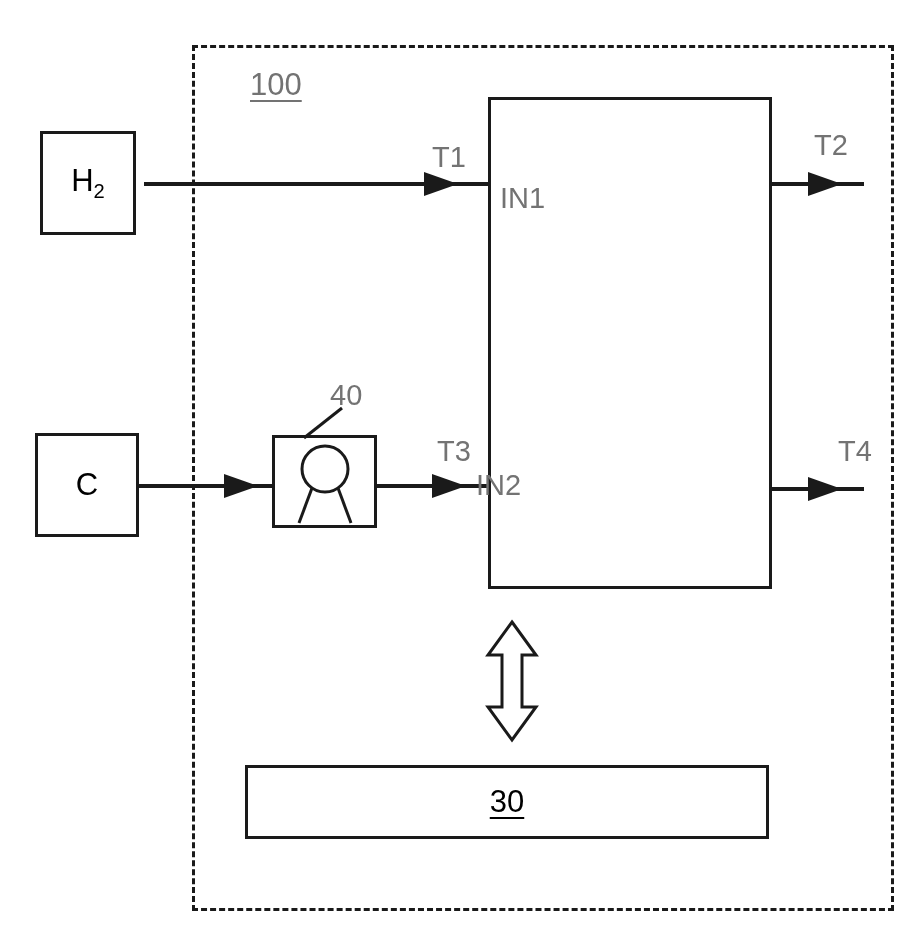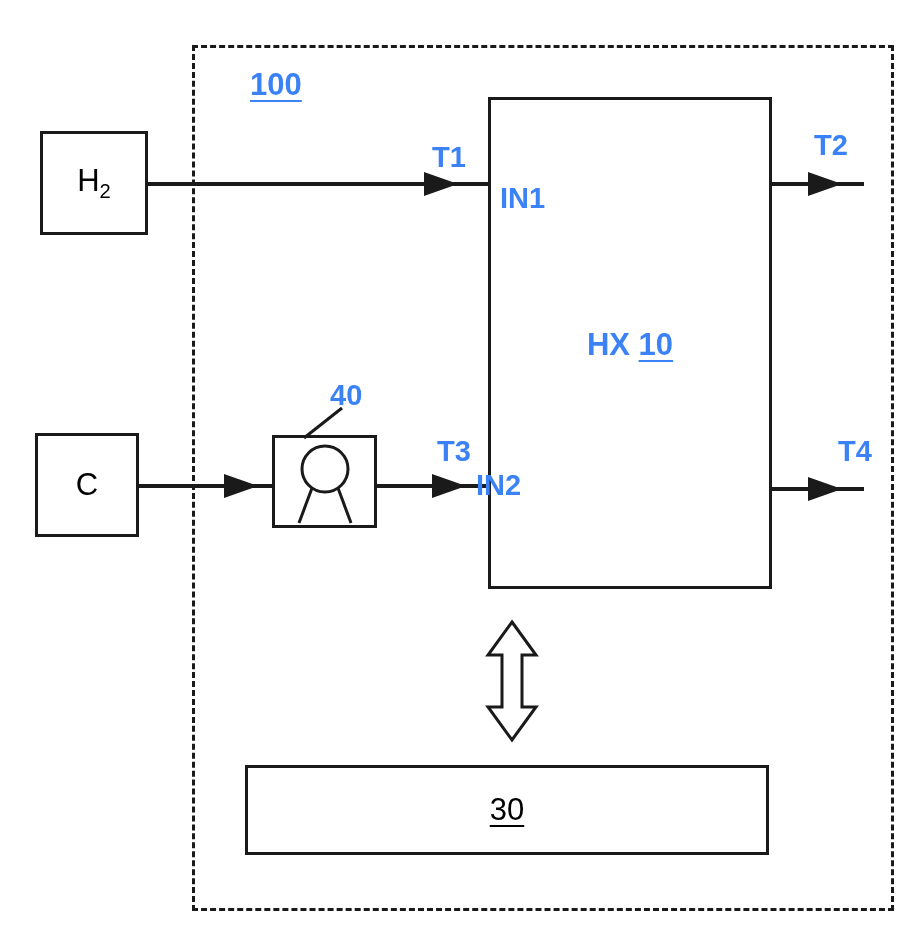--- a/index.html
+++ b/index.html
@@ -25,25 +25,24 @@
     justify-content: center;
   }
   .dashed-box {
     position: absolute;
     border: 3px dashed #1a1a1a;
     background: transparent;
     box-sizing: border-box;
   }
   .lbl {
     position: absolute;
-    color: #3b82f6;
+    color: #737373;
     font-size: 29px;
     line-height: 1.1;
     white-space: nowrap;
-    font-weight: bold;
   }
   .big { font-size: 31px; }
   .ul {
     text-decoration: underline;
     text-decoration-thickness: 2px;
     text-underline-offset: 5px;
   }
   .center-text { text-align: center; }
   .right-text { text-align: right; }
   svg.layer {
@@ -83,44 +82,40 @@
     <line x1="312" y1="488" x2="299" y2="523" stroke="#1a1a1a" stroke-width="3"></line>
     <line x1="338" y1="488" x2="351" y2="523" stroke="#1a1a1a" stroke-width="3"></line>
 
     <line x1="342" y1="408" x2="304" y2="438" stroke="#1a1a1a" stroke-width="3"></line>
   </svg>
 
   <div class="dashed-box" style="left:192px; top:45px; width:702px; height:866px;"></div>
 
   <div class="lbl big ul" style="left:250px; top:68px;">100</div>
 
-  <div class="box" style="left:40px; top:131px; width:108px; height:104px;">
+  <div class="box" style="left:40px; top:131px; width:96px; height:104px;">
     <span class="big"><span>H</span><sub>2</sub></span>
   </div>
 
   <div class="box" style="left:35px; top:433px; width:104px; height:104px;">
     <span class="big">C</span>
   </div>
 
   <div class="box" style="left:272px; top:435px; width:105px; height:93px; background:transparent;"></div>
 
   <div class="lbl" style="left:330px; top:380px;">40</div>
 
   <div class="box" style="left:488px; top:97px; width:284px; height:492px; background:transparent;"></div>
 
-  <div class="lbl big center-text" style="left:560px; top:328px; width:140px;">
-    <span>HX</span>
-    <span class="ul">10</span>
-  </div>
 
   <div class="lbl" style="left:500px; top:167px;margin-top:16px;">IN1</div>
   <div class="lbl" style="left:476px; top:470px;">IN2</div>
 
   <div class="lbl" style="left:432px; top:142px;">T1</div>
   <div class="lbl" style="left:814px; top:130px;">T2</div>
   <div class="lbl" style="left:437px; top:436px;">T3</div>
   <div class="lbl" style="left:814px; top:436px;margin-left:24px;">T4</div>
 
-  <div class="box" style="left:245px; top:765px; width:524px; height:90px;">
+  <div class="box" style="left:245px; top:765px; width:524px; height:74px;">
     <span class="big ul">30</span>
   </div>
 
 </div>
 
 </body></html>

